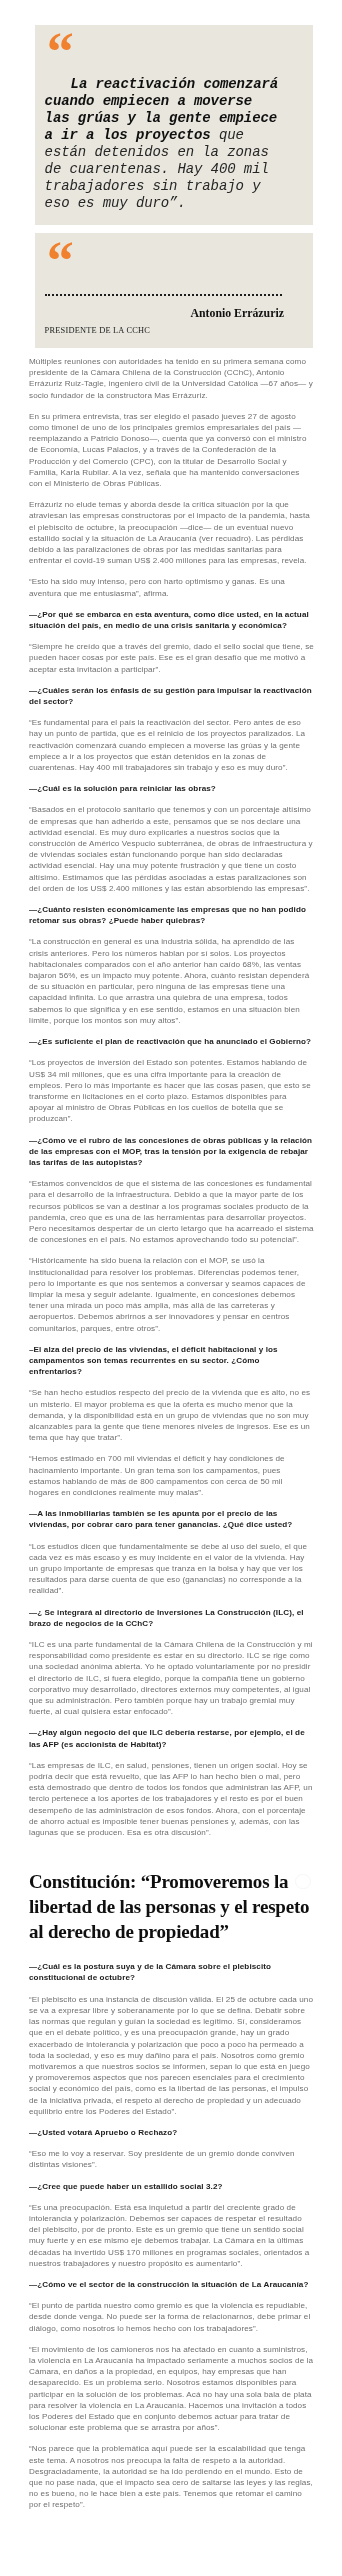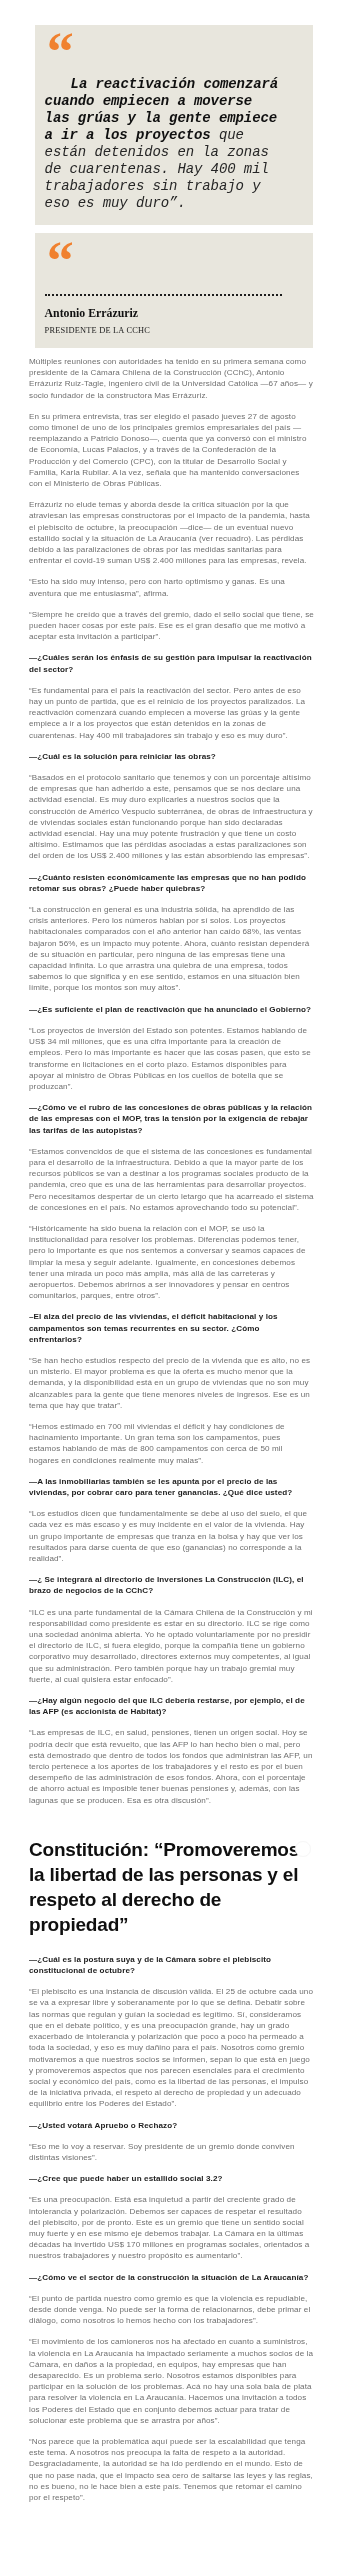--- a/index.html
+++ b/index.html
@@ -44,20 +44,21 @@
     border-top: 2.2px dotted #1c1c1c;
     height: 0;
     margin: 9px 2.2px 10px 0;
   }
   .author {
     font-family: "Liberation Serif", serif;
     font-weight: bold;
     font-size: 11.8px;
     color: #111111;
     margin: 0 0 5.6px 0;
+    text-align: right;
   }
   .role {
     font-family: "Liberation Serif", serif;
     font-size: 8.4px;
     letter-spacing: 0.2px;
     color: #222222;
     margin: 0;
   }
 
   
@@ -65,21 +66,21 @@
   .article-body p {
     font-size: 8.1px;
     line-height: 11.2px;
     letter-spacing: 0.1px;
     margin: 0 0 10px 0;
   }
   .article-body p.p, .article-body p.a { color: #6f6f6f; }
   .article-body p.q { color: #1e1e1e; font-weight: bold; }
   .section-heading {
     position: relative;
-    font-family: Liberation Sans, sans-serif;
+    font-family: Liberation Serif, serif;
     font-weight: bold;
     font-size: 19px;
     line-height: 25px;
     letter-spacing: -0.2px;
     color: #0f0f0f;
     margin: 31px 0 17px 0;
   }
   .float-circle {
     position: absolute;
     top: 4.5px;
@@ -106,20 +107,21 @@
     <div class="dotted"></div>
     <p class="author">Antonio Errázuriz</p>
     <p class="role">PRESIDENTE DE LA CCHC</p>
   </section>
 
   <div class="article-body">
       <p class="p">Múltiples reuniones con autoridades ha tenido en su primera semana como presidente de la Cámara Chilena de la Construcción (CChC), Antonio Errázuriz Ruiz-Tagle, ingeniero civil de la Universidad Católica —67 años— y socio fundador de la constructora Mas Errázuriz.</p>
       <p class="p">En su primera entrevista, tras ser elegido el pasado jueves 27 de agosto como timonel de uno de los principales gremios empresariales del país —reemplazando a Patricio Donoso—, cuenta que ya conversó con el ministro de Economía, Lucas Palacios, y a través de la Confederación de la Producción y del Comercio (CPC), con la titular de Desarrollo Social y Familia, Karla Rubilar. A la vez, señala que ha mantenido conversaciones con el Ministerio de Obras Públicas.</p>
       <p class="p">Errázuriz no elude temas y aborda desde la crítica situación por la que atraviesan las empresas constructoras por el impacto de la pandemia, hasta el plebiscito de octubre, la preocupación —dice— de un eventual nuevo estallido social y la situación de La Araucanía (ver recuadro). Las pérdidas debido a las paralizaciones de obras por las medidas sanitarias para enfrentar el covid-19 suman US$ 2.400 millones para las empresas, revela.</p>
       <p class="p">“Esto ha sido muy intenso, pero con harto optimismo y ganas. Es una aventura que me entusiasma”, afirma.</p>
+      <p class="q">—¿Por qué se embarca en esta aventura, como dice usted, en la actual situación del país, en medio de una crisis sanitaria y económica?</p>
       <p class="a">“Siempre he creído que a través del gremio, dado el sello social que tiene, se pueden hacer cosas por este país. Ese es el gran desafío que me motivó a aceptar esta invitación a participar”.</p>
       <p class="q">—¿Cuáles serán los énfasis de su gestión para impulsar la reactivación del sector?</p>
       <p class="a">“Es fundamental para el país la reactivación del sector. Pero antes de eso hay un punto de partida, que es el reinicio de los proyectos paralizados. La reactivación comenzará cuando empiecen a moverse las grúas y la gente empiece a ir a los proyectos que están detenidos en la zonas de cuarentenas. Hay 400 mil trabajadores sin trabajo y eso es muy duro”.</p>
       <p class="q">—¿Cuál es la solución para reiniciar las obras?</p>
       <p class="a">“Basados en el protocolo sanitario que tenemos y con un porcentaje altísimo de empresas que han adherido a este, pensamos que se nos declare una actividad esencial. Es muy duro explicarles a nuestros socios que la construcción de Américo Vespucio subterránea, de obras de infraestructura y de viviendas sociales están funcionando porque han sido declaradas actividad esencial. Hay una muy potente frustración y que tiene un costo altísimo. Estimamos que las pérdidas asociadas a estas paralizaciones son del orden de los US$ 2.400 millones y las están absorbiendo las empresas”.</p>
       <p class="q">—¿Cuánto resisten económicamente las empresas que no han podido retomar sus obras? ¿Puede haber quiebras?</p>
       <p class="a">“La construcción en general es una industria sólida, ha aprendido de las crisis anteriores. Pero los números hablan por sí solos. Los proyectos habitacionales comparados con el año anterior han caído 68%, las ventas bajaron 56%, es un impacto muy potente. Ahora, cuánto resistan dependerá de su situación en particular, pero ninguna de las empresas tiene una capacidad infinita. Lo que arrastra una quiebra de una empresa, todos sabemos lo que significa y en ese sentido, estamos en una situación bien límite, porque los montos son muy altos”.</p>
       <p class="q">—¿Es suficiente el plan de reactivación que ha anunciado el Gobierno?</p>
       <p class="a">“Los proyectos de inversión del Estado son potentes. Estamos hablando de US$ 34 mil millones, que es una cifra importante para la creación de empleos. Pero lo más importante es hacer que las cosas pasen, que esto se transforme en licitaciones en el corto plazo. Estamos disponibles para apoyar al ministro de Obras Públicas en los cuellos de botella que se produzcan”.</p>
       <p class="q">—¿Cómo ve el rubro de las concesiones de obras públicas y la relación de las empresas con el MOP, tras la tensión por la exigencia de rebajar las tarifas de las autopistas?</p>

